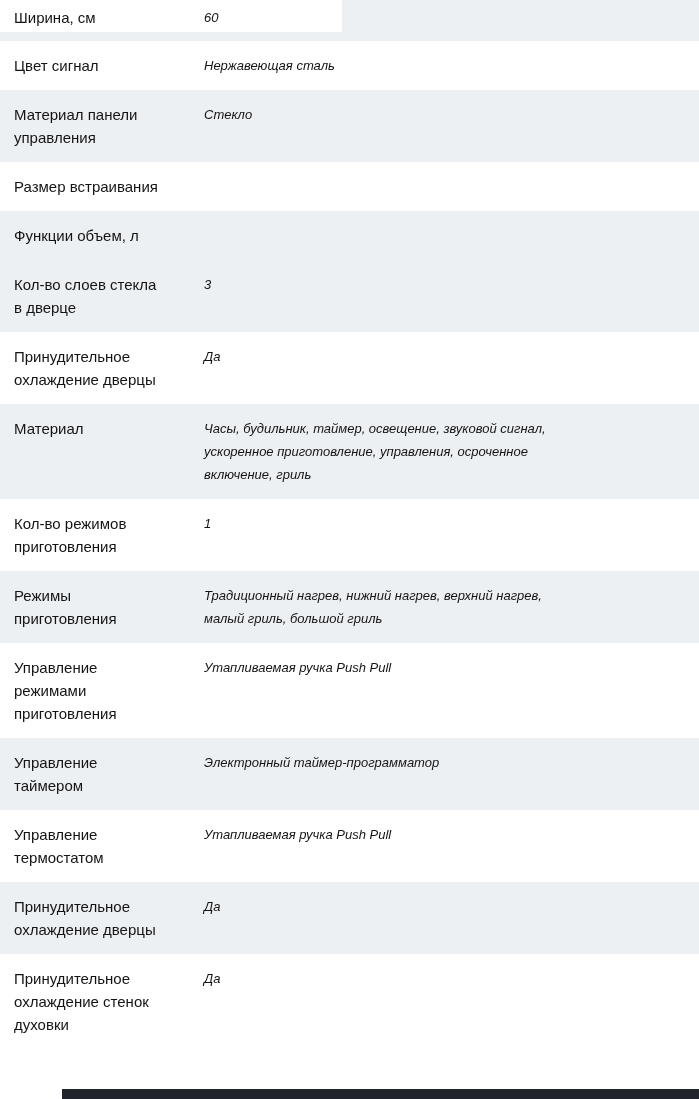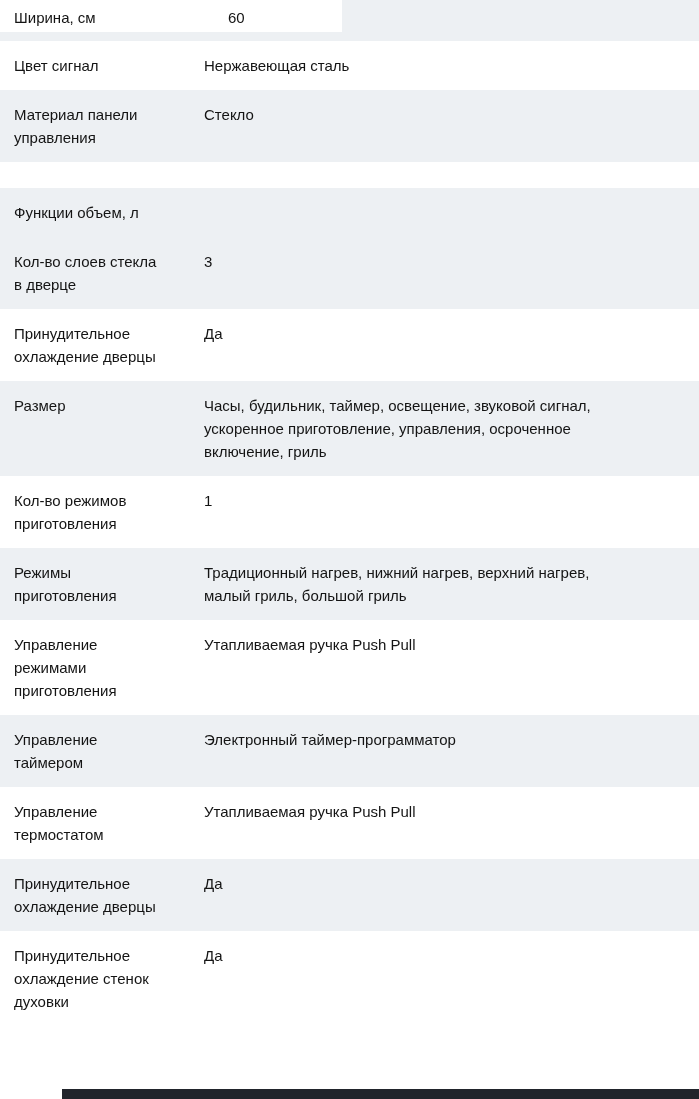--- a/index.html
+++ b/index.html
@@ -25,21 +25,20 @@
     box-sizing: border-box;
     position: relative;
     background: #ffffff;
   }
   .row.alt {
     background: #edf0f3;
   }
   .row.first {
     padding-top: 6px;
     padding-bottom: 12px;
-    gap: 24px;
   }
   
   .row.first::before {
     content: "";
     position: absolute;
     left: 0;
     top: 0;
     width: 342px;
     height: 32px;
     background: #ffffff;
@@ -51,25 +50,26 @@
     padding-right: 18px;
     box-sizing: border-box;
     font-size: 15px;
     line-height: 23px;
     white-space: pre-line;
     position: relative;
     z-index: 1;
   }
   .spec-value {
     flex: 1;
-    font-size: 15px;
+    font-size: 13px;
     line-height: 23px;
     white-space: pre-line;
     position: relative;
     z-index: 1;
+    font-style: italic;
   }
   .bottom-bar {
     position: absolute;
     left: 62px;
     right: 0;
     bottom: 0;
     height: 10px;
     background: #21242b;
   }
 </style>
@@ -87,41 +87,42 @@
     <div class="spec-value">Нержавеющая сталь</div>
   </div>
 
   <div class="row alt">
     <div class="spec-label">Материал панели
 управления</div>
     <div class="spec-value">Стекло</div>
   </div>
 
   <div class="row">
+    <div class="spec-label">Размер встраивания</div>
   </div>
 
   <div class="row alt">
     <div class="spec-label">Функции объем, л</div>
   </div>
 
 
   <div class="row alt">
     <div class="spec-label">Кол-во слоев стекла
 в дверце</div>
     <div class="spec-value">3</div>
   </div>
 
   <div class="row">
     <div class="spec-label">Принудительное
 охлаждение дверцы</div>
     <div class="spec-value">Да</div>
   </div>
 
   <div class="row alt">
-    <div class="spec-label">Размер</div>
+    <div class="spec-label">Материал</div>
     <div class="spec-value">Часы, будильник, таймер, освещение, звуковой сигнал,
 ускоренное приготовление, управления, осроченное
 включение, гриль</div>
   </div>
 
   <div class="row">
     <div class="spec-label">Кол-во режимов
 приготовления</div>
     <div class="spec-value">1</div>
   </div>

